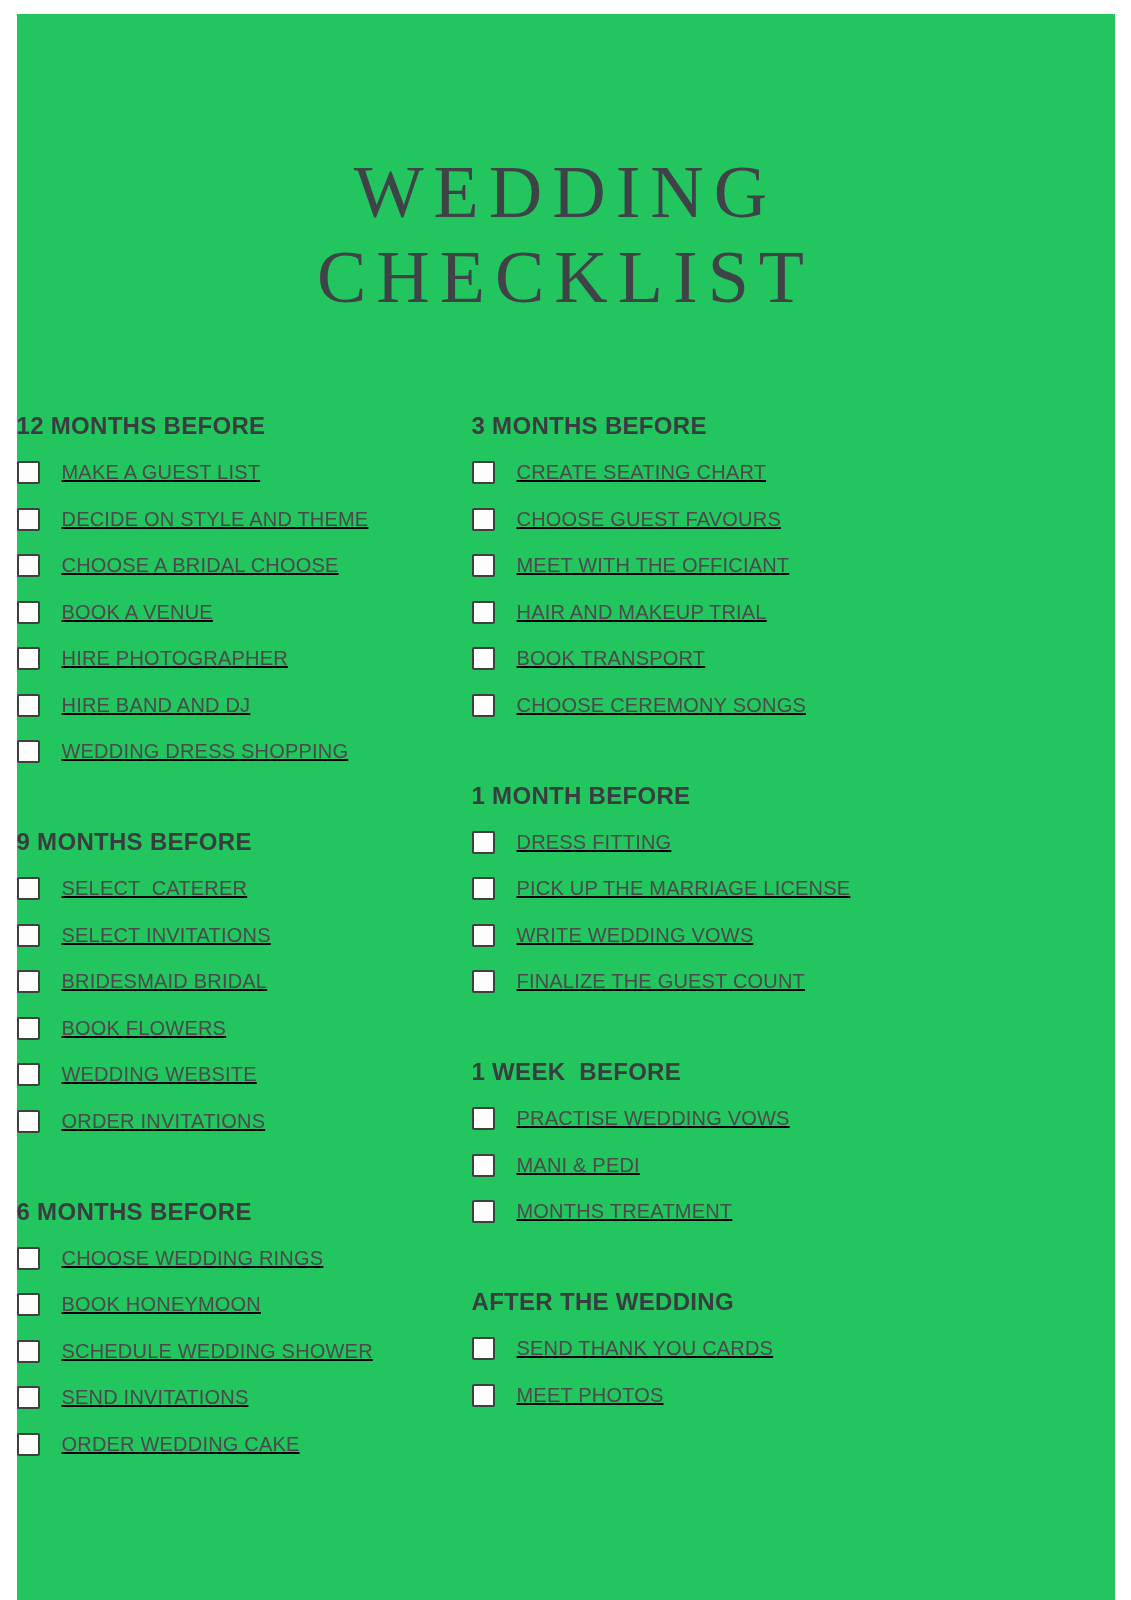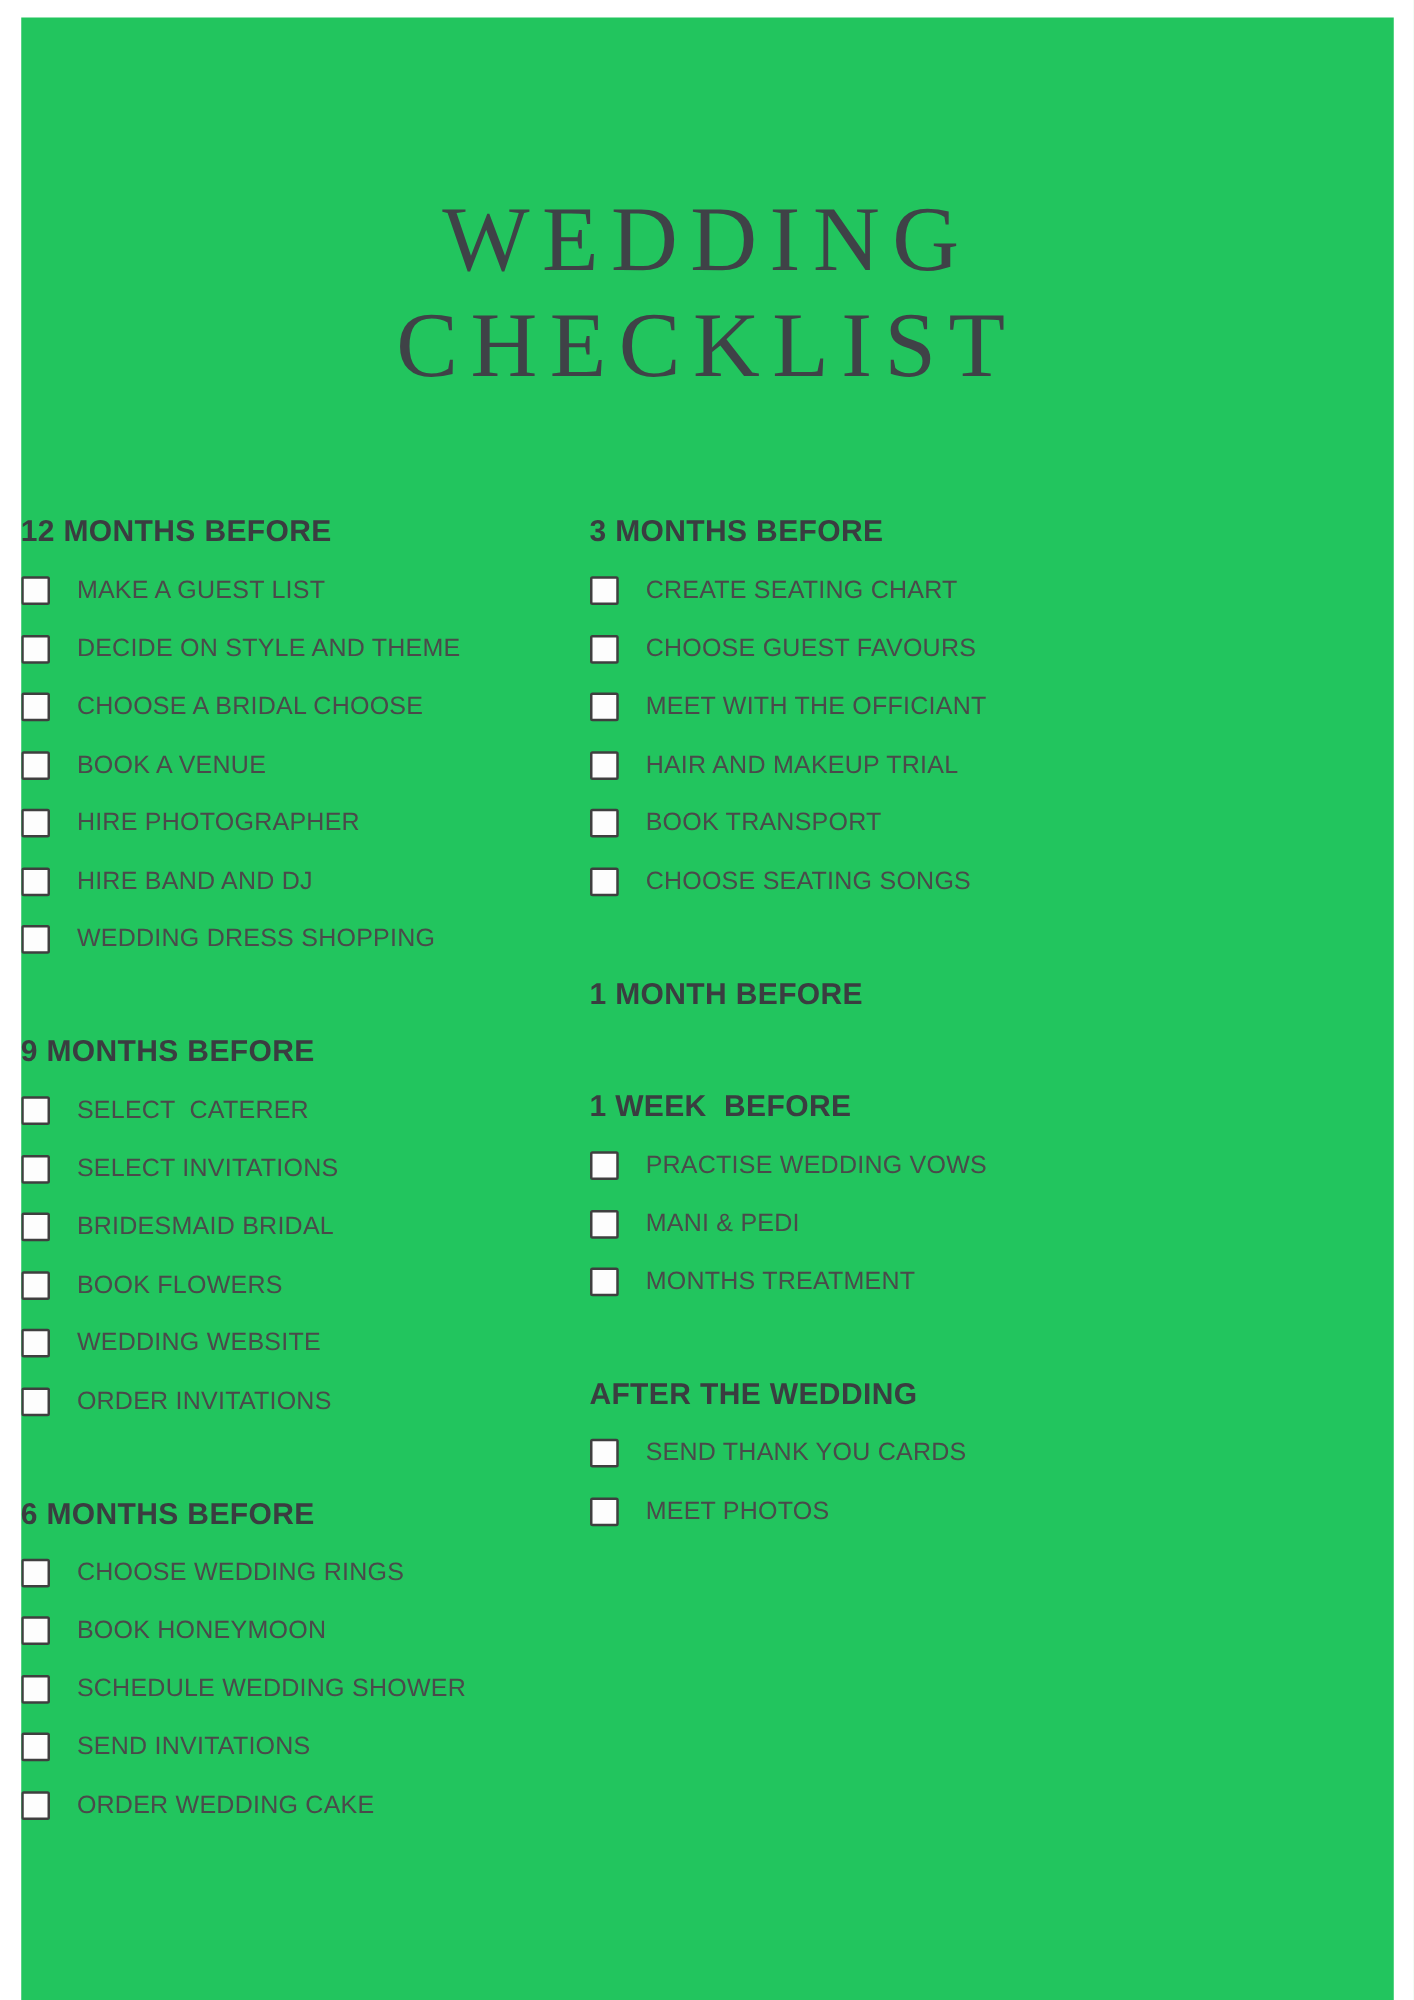--- a/index.html
+++ b/index.html
@@ -37,20 +37,21 @@
     font-size: 24px;
     font-weight: 700;
     letter-spacing: 0.3px;
     color: #3a3d40;
     white-space: pre-wrap;
   }
   .item {
     height: 46.5px;
     display: flex;
     align-items: center;
+    text-decoration: underline;
   }
   .checkbox {
     width: 23px;
     height: 23px;
     flex: 0 0 23px;
     border: 2px solid #3f3f3f;
     border-radius: 2px;
     background: #fdfdfd;
     cursor: pointer;
   }
@@ -199,27 +200,48 @@
     <span class="item-label">HAIR AND MAKEUP TRIAL</span>
   </div>
 
   <div class="item">
     <span class="checkbox" role="checkbox" aria-checked="false"></span>
     <span class="item-label">BOOK TRANSPORT</span>
   </div>
 
   <div class="item">
     <span class="checkbox" role="checkbox" aria-checked="false"></span>
-    <span class="item-label">CHOOSE SEATING SONGS</span>
+    <span class="item-label">CHOOSE CEREMONY SONGS</span>
   </div>
 </div>
   </section>
 
   <section class="section">
     <h2 class="section-heading">1 MONTH BEFORE</h2>
+    <div class="items">
+  <div class="item">
+    <span class="checkbox" role="checkbox" aria-checked="false"></span>
+    <span class="item-label">DRESS FITTING</span>
+  </div>
+
+  <div class="item">
+    <span class="checkbox" role="checkbox" aria-checked="false"></span>
+    <span class="item-label">PICK UP THE MARRIAGE LICENSE</span>
+  </div>
+
+  <div class="item">
+    <span class="checkbox" role="checkbox" aria-checked="false"></span>
+    <span class="item-label">WRITE WEDDING VOWS</span>
+  </div>
+
+  <div class="item">
+    <span class="checkbox" role="checkbox" aria-checked="false"></span>
+    <span class="item-label">FINALIZE THE GUEST COUNT</span>
+  </div>
+</div>
   </section>
 
   <section class="section">
     <h2 class="section-heading">1 WEEK  BEFORE</h2>
     <div class="items">
   <div class="item">
     <span class="checkbox" role="checkbox" aria-checked="false"></span>
     <span class="item-label">PRACTISE WEDDING VOWS</span>
   </div>
 

